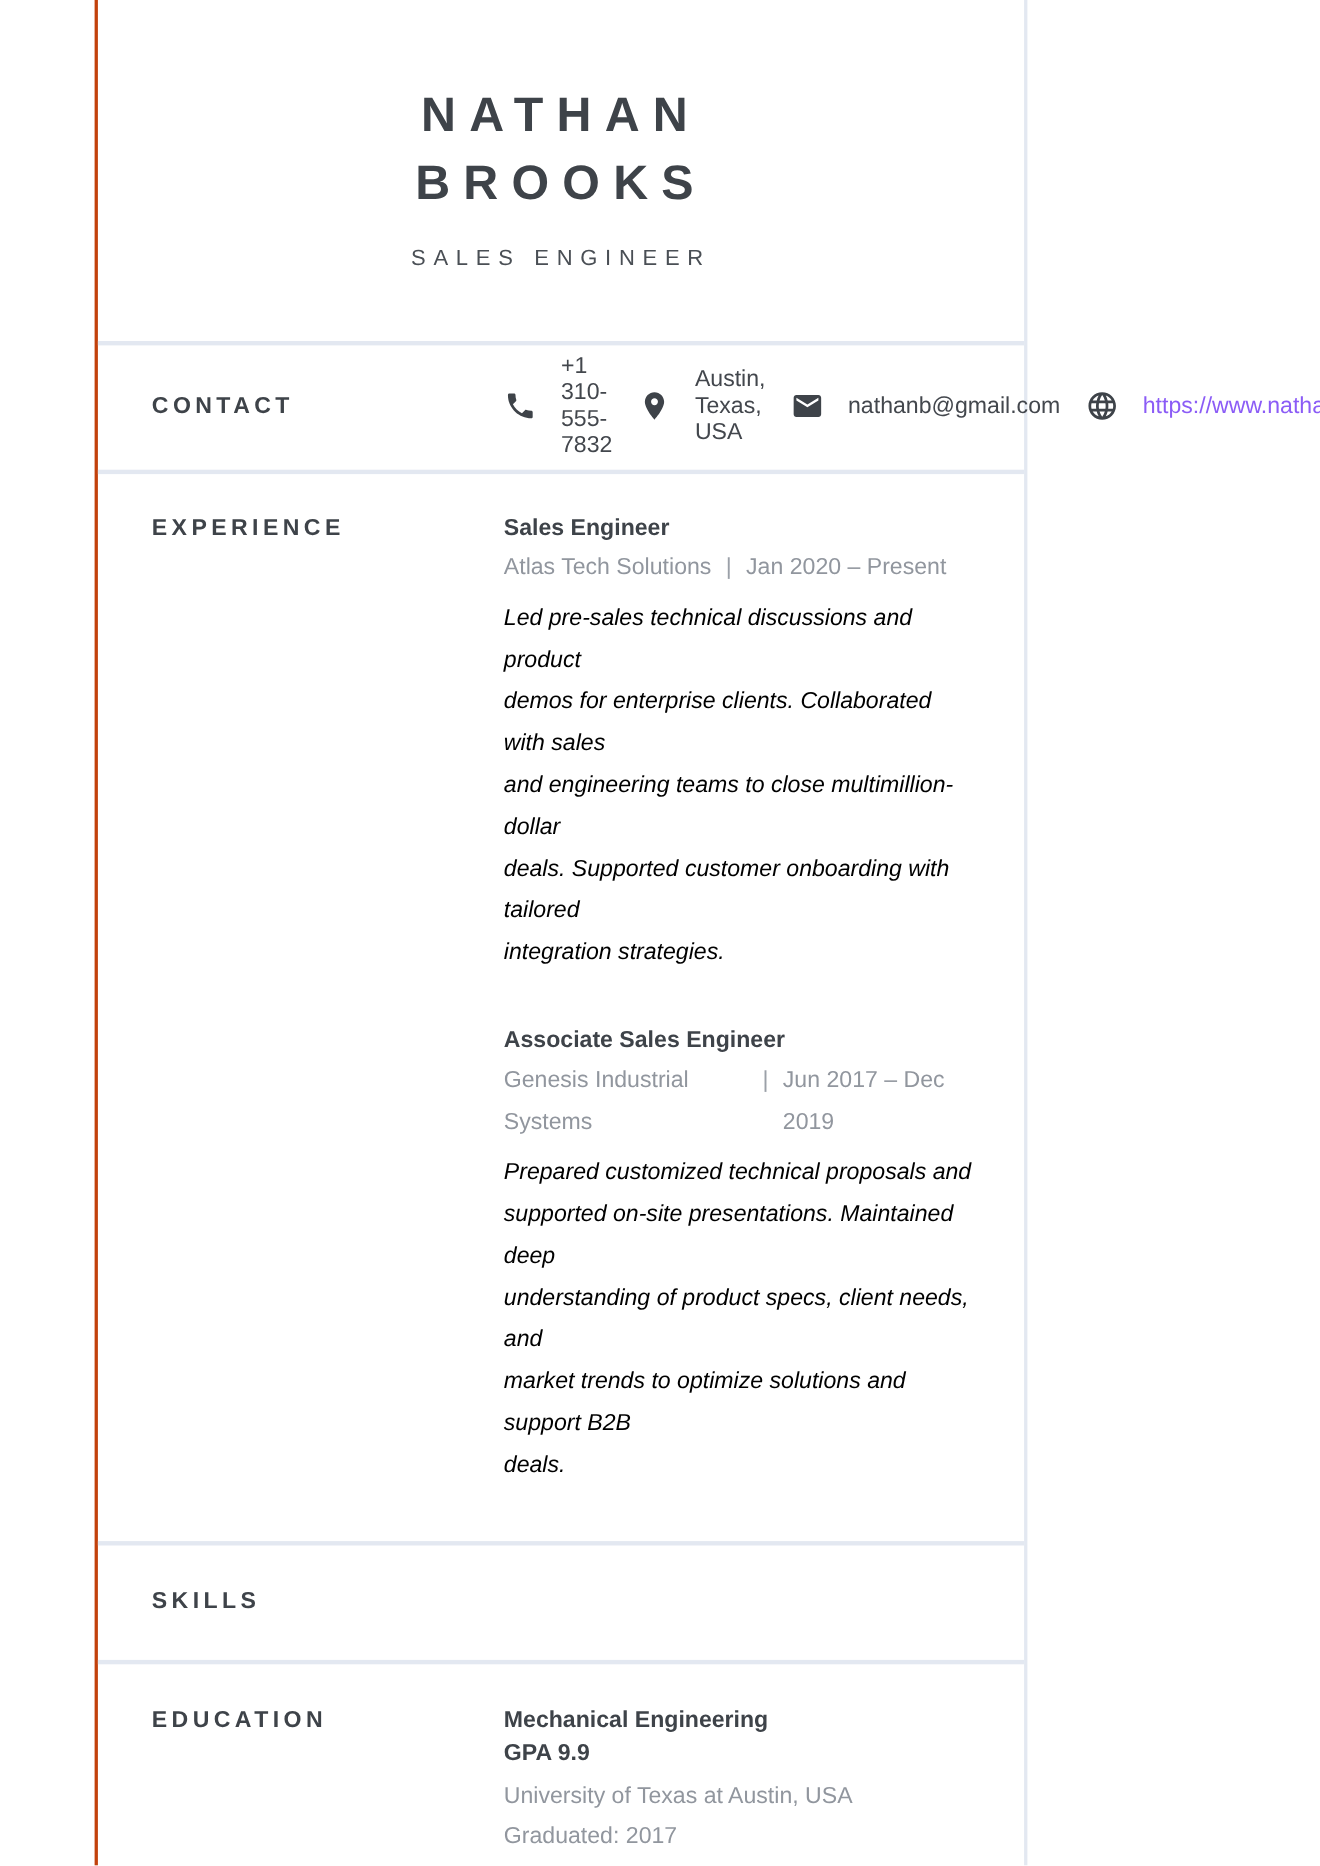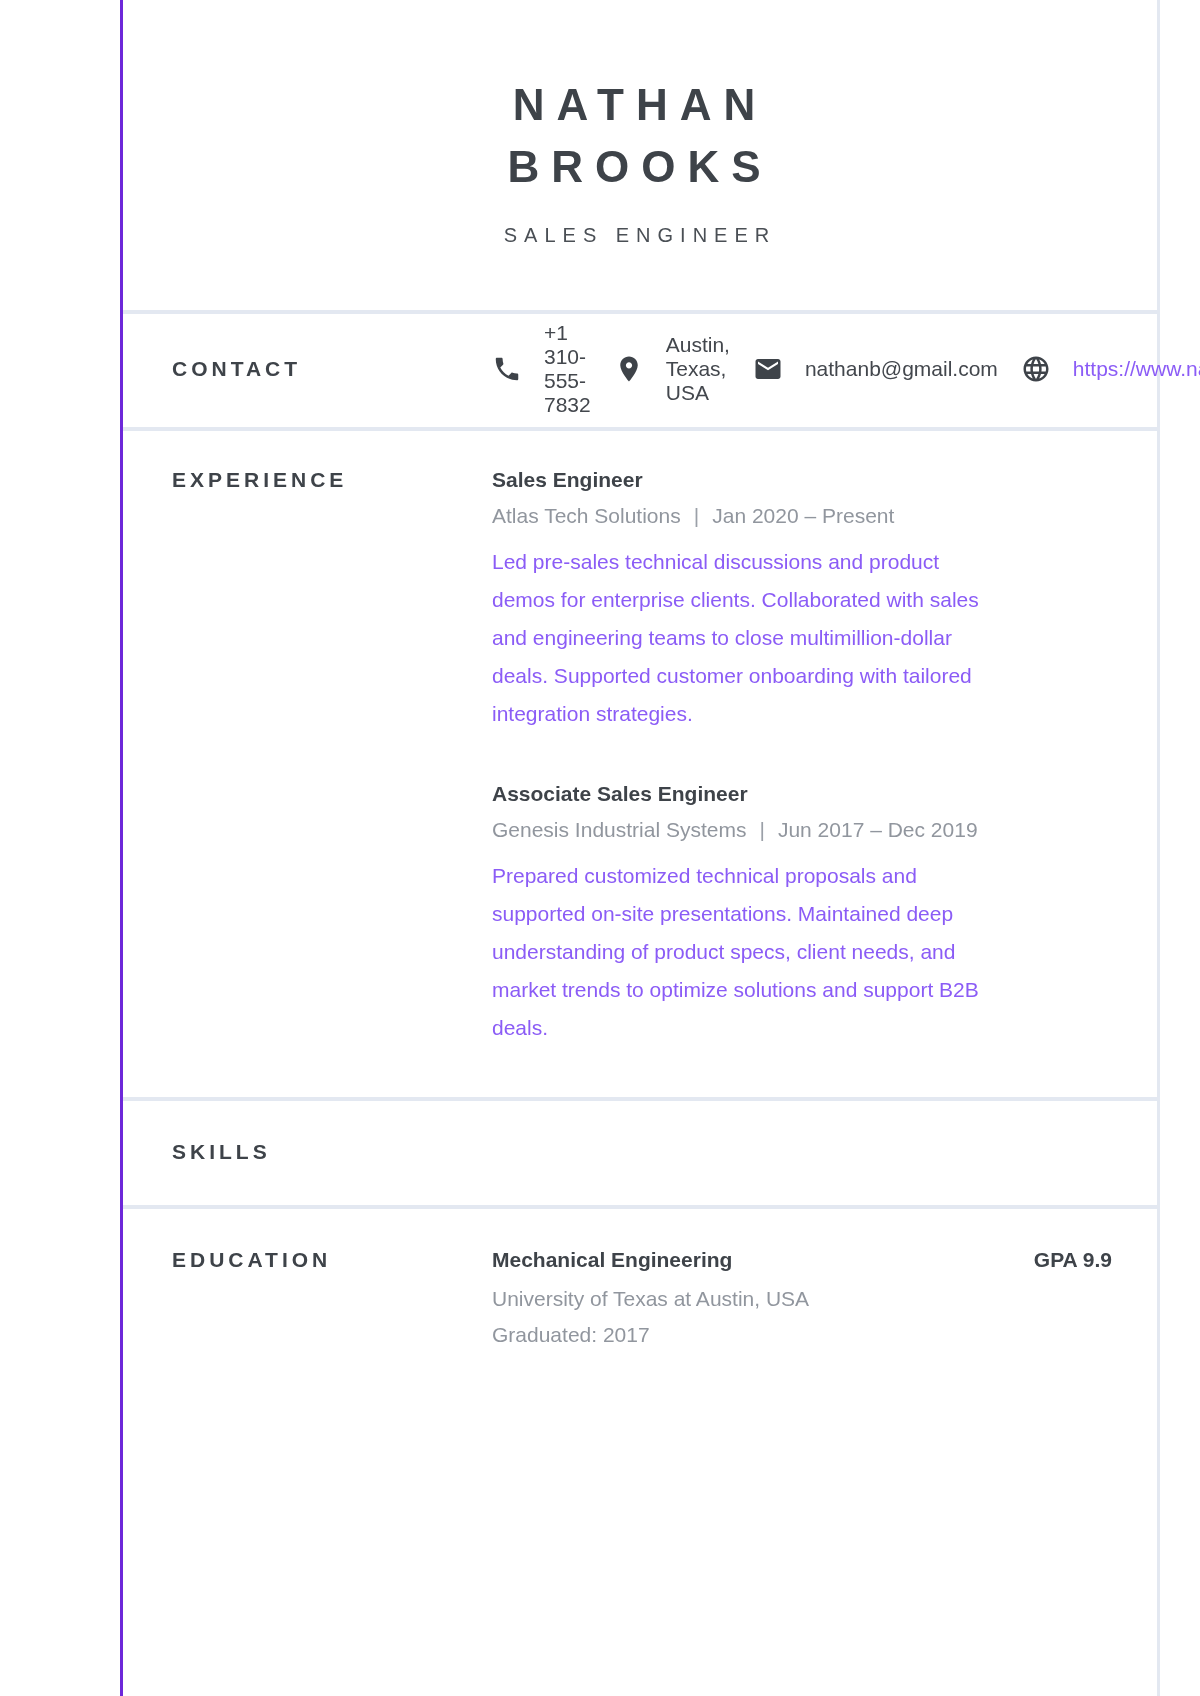--- a/index.html
+++ b/index.html
@@ -3,24 +3,24 @@
 <meta charset="utf-8">
 <style>
   html, body { margin:0; padding:0; background:#ffffff; }
   body {
     width:1200px; height:1696px; overflow:hidden;
     font-family:"Liberation Sans", sans-serif;
     -webkit-font-smoothing:antialiased;
   }
   .page {
     box-sizing:border-box;
-    margin-left:120px;
-    width:1040px; height:1696px;
+    margin-left:86px;
+    width:848px; height:1696px;
     background:#ffffff;
-    border-left:3px solid #6d28d9;
+    border-left:3px solid #c2410c;
     border-right:3px solid #e3e8f1;
   }
   
   .header { box-sizing:border-box; height:310px; padding-top:74px; text-align:center; }
   .name {
     margin:0; font-size:44px; font-weight:700; color:#3e4349;
     letter-spacing:12px; line-height:62px;
   }
   .name span { display:block; }
   .subtitle {
@@ -45,26 +45,26 @@
   
   .contact-list { display:flex; flex-direction:row; gap:23px; }
   .contact-item { display:flex; align-items:center; gap:22px; height:30px; font-size:21px; color:#43474d; }
   .cicon { width:30px; height:30px; flex:0 0 30px; display:flex; align-items:center; justify-content:center; }
   .cicon svg { width:30px; height:30px; fill:#3e4349; }
   .link-text { color:#8b5cf6; text-decoration:none; cursor:pointer; }
   
   .job-title { margin:0; font-size:21px; line-height:30px; font-weight:700; color:#3e4349; }
   .job-meta { margin-top:2px; font-size:21px; line-height:38px; color:#91969e; display:flex; gap:13px; }
   .pipe { color:#9ba0a8; font-weight:300; }
-  .job-desc { margin:8px 0 0 0; font-size:21px; line-height:38px; color:#8b5cf6; white-space:pre-line; }
+  .job-desc { margin:8px 0 0 0; font-size:21px; line-height:38px; color:#000000; white-space:pre-line;font-style:italic; }
   .job + .job { margin-top:46px; }
   
   .skills-text { margin:0; font-size:21px; line-height:38px; color:#4a4f56; white-space:pre-line; }
   
-  .edu-head { display:flex; justify-content:space-between; align-items:flex-start; }
+  .edu-head { display:flex; justify-content:space-between; align-items:flex-start;flex-direction:column; }
   .edu-degree { margin:0; font-size:21px; line-height:30px; font-weight:700; color:#3e4349; }
   .edu-gpa { font-size:21px; line-height:30px; font-weight:700; color:#3e4349; }
   .edu-meta { font-size:21px; line-height:36px; color:#91969e; }
   .edu-meta.first { margin-top:6px; }
 </style>
 </head>
 <body>
 
 <div class="page">
 

